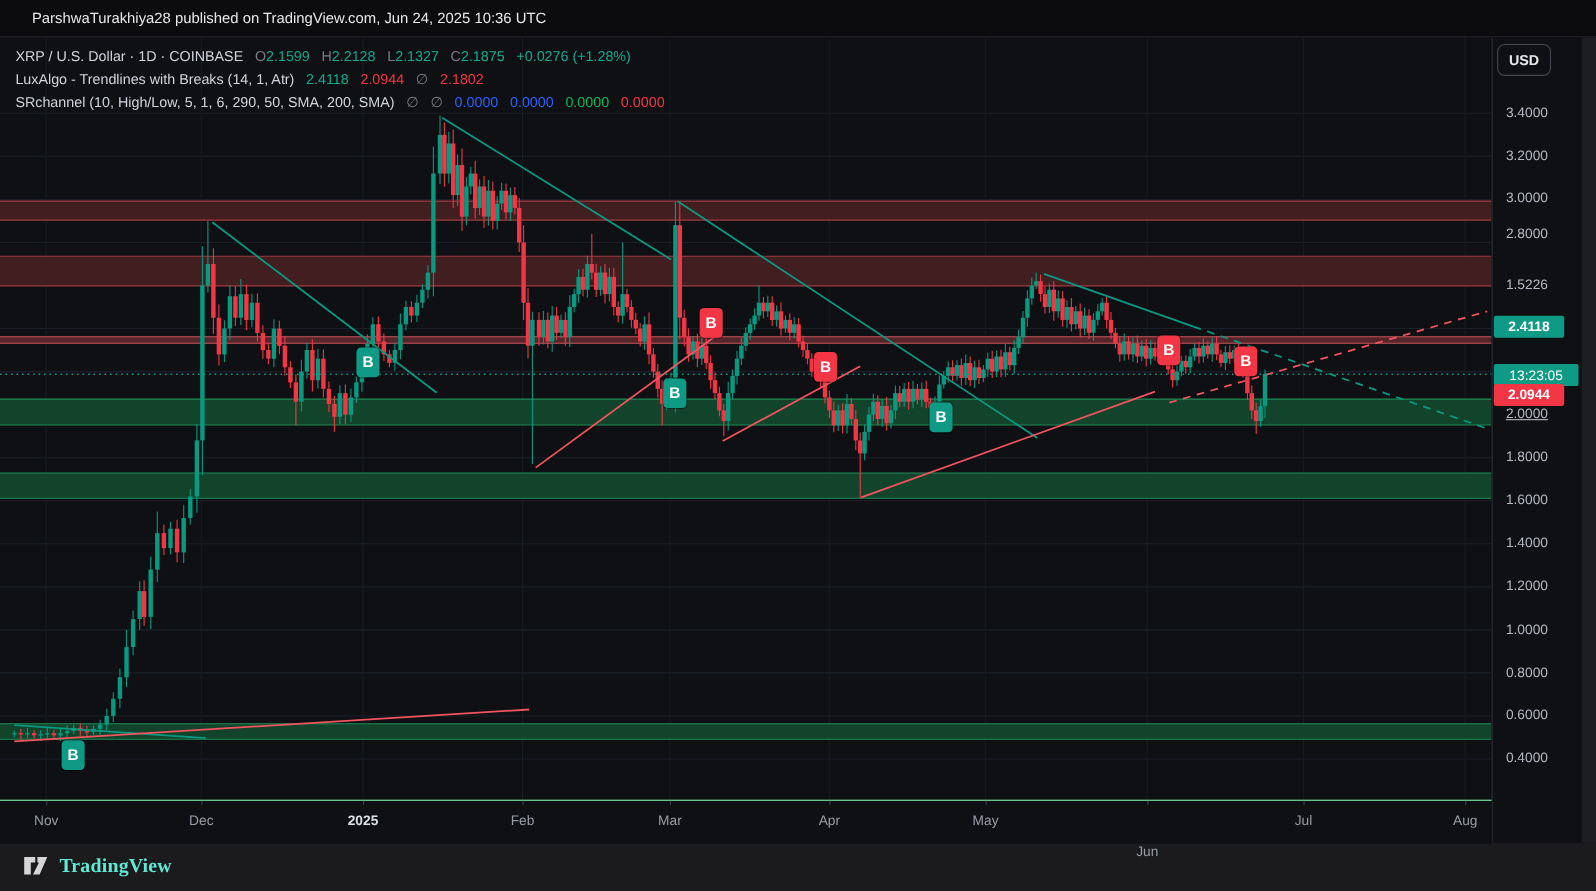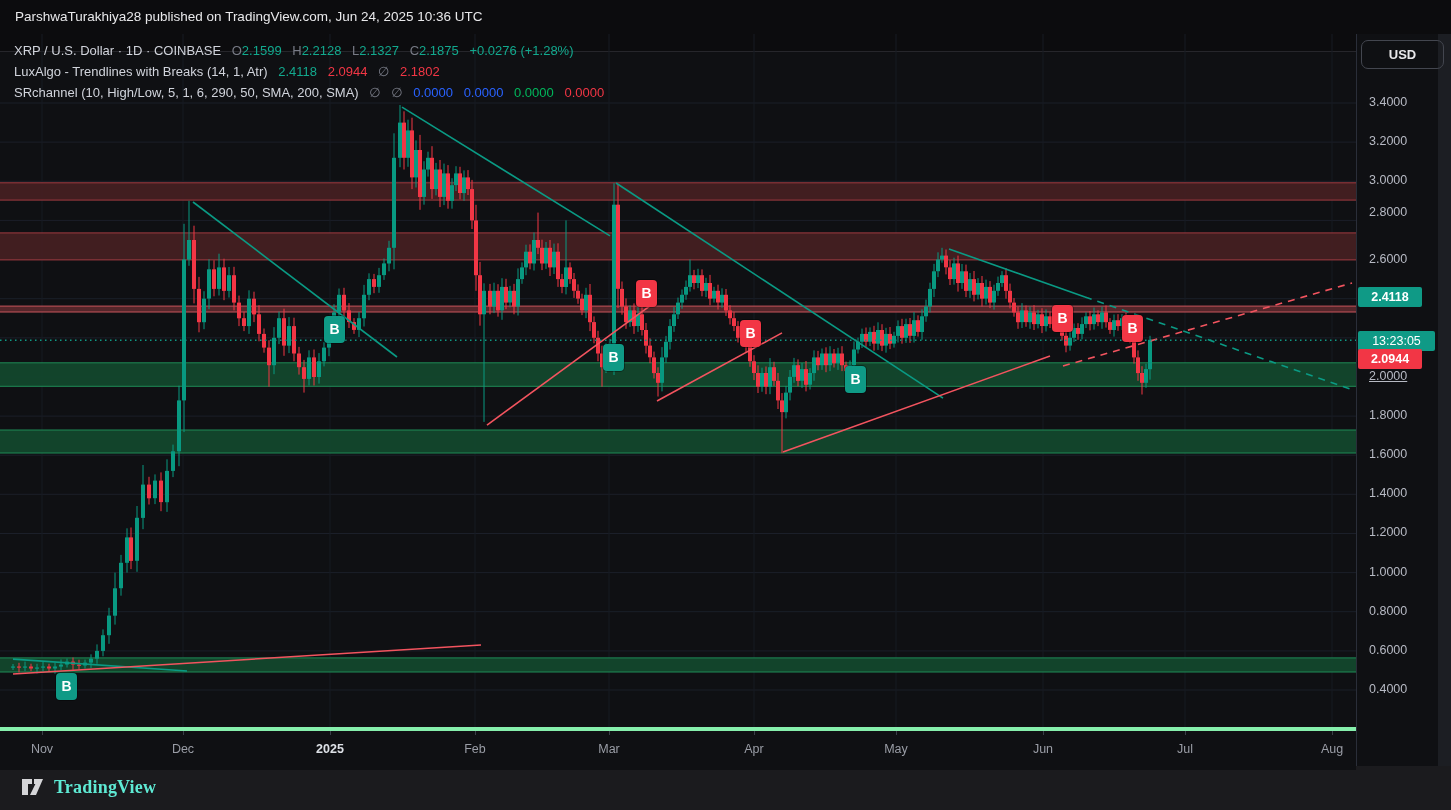--- a/index.html
+++ b/index.html
@@ -1,46 +1,46 @@
 <!DOCTYPE html>
 <html><head>
 <meta charset="utf-8">
 <style>
   html,body{margin:0;padding:0;background:#000;}
   #app{position:relative;width:1451px;height:810px;background:#0f1013;overflow:hidden;
        font-family:"Liberation Sans",sans-serif;-webkit-font-smoothing:antialiased;}
   
-  #hdr{position:absolute;left:0;top:0;width:1451px;height:52px;background:#0c0c0e;
+  #hdr{position:absolute;left:0;top:0;width:1451px;height:34px;background:#0c0c0e;
        border-bottom:1px solid #26262b;color:#e8e8ea;font-size:13.5px;line-height:34px;
-       padding-left:15px;box-sizing:border-box;white-space:nowrap;}
+       padding-left:29px;box-sizing:border-box;white-space:nowrap;}
   
   #plot{position:absolute;left:0;top:34px;}
   
   #legend{position:absolute;left:14px;top:40px;color:#d1d4dc;font-size:13px;z-index:5;}
   #legend .row{height:21px;line-height:21px;white-space:nowrap;cursor:default;}
   #legend .g{color:#787b86;}
   #legend .up{color:#12a98e;}
   #legend .dn{color:#f23645;}
   #legend .bl{color:#2962ff;}
   #legend .gr{color:#00b75c;}
   #legend .sp{display:inline-block;width:7px;}
   
-  #usd{position:absolute;left:1361px;top:40px;width:83px;height:29px;border:1px solid #43464f;
+  #usd{position:absolute;left:1361px;top:40px;width:49px;height:29px;border:1px solid #43464f;
        border-radius:7px;color:#e8e8ea;font-size:13px;font-weight:700;text-align:center;
        line-height:28px;box-sizing:border-box;z-index:6;background:transparent;cursor:pointer;}
   
   #paxis{position:absolute;left:1356px;top:34px;width:95px;height:732px;border-left:1px solid #2a2e39;
          background:#0f1013;z-index:4;}
   #paxis .gutter{position:absolute;left:81px;top:0;width:14px;height:732px;background:#1c1e23;}
   #paxis .plabel{position:absolute;left:12px;color:#b7bac4;font-size:12.5px;}
   .ptag{position:absolute;left:1px;width:64px;height:20px;border-radius:2px;color:#fff;
         font-size:12.5px;font-weight:700;text-align:center;line-height:20px;z-index:5;}
   .ptag.wide{width:77px;font-weight:400;}
   
-  #taxis{position:absolute;left:0;top:727px;width:1356px;height:39px;border-top:4px solid #86efac;
+  #taxis{position:absolute;left:0;top:727px;width:1356px;height:39px;border-top:1px solid #86efac;
          background:#0f1013;z-index:4;}
   #taxis .tlabel{position:absolute;top:11px;transform:translateX(-50%);color:#9a9da6;font-size:12.5px;}
   #taxis .tlabel.yr{color:#dde0e6;font-weight:700;}
   #taxis .tick{position:absolute;top:0;width:1px;height:4px;background:#3a3e48;}
   
   #brand{position:absolute;left:0;top:766px;width:1451px;height:44px;background:#1b1b1e;}
   #brand .wrap{position:absolute;left:21px;top:10px;display:flex;align-items:center;gap:9px;}
   #brand .word{color:#5eead4;font-size:18px;font-weight:700;font-family:"Liberation Serif",serif;letter-spacing:.2px;}
   
   .bbadge{position:absolute;width:21px;height:27px;border-radius:4px;color:#fff;font-size:14px;
@@ -676,21 +676,21 @@
       <div class="bbadge dn" style="left: 1052px; top: 305.038px;">B</div>
       <div class="bbadge dn" style="left: 1122px; top: 315.017px;">B</div>
     </div>
 
   <div id="paxis">
       <div class="gutter"></div>
       <div class="plabel" style="top: 61px;">3.4000</div>
       <div class="plabel" style="top: 100.133px;">3.2000</div>
       <div class="plabel" style="top: 139.267px;">3.0000</div>
       <div class="plabel" style="top: 171px;">2.8000</div>
-      <div class="plabel" style="top: 217.533px;">2.6000</div>
+      <div class="plabel" style="top: 217.533px;">1.5226</div>
       <div class="plabel" style="top: 334.933px; text-decoration: underline;">2.0000</div>
       <div class="plabel" style="top: 374.067px;">1.8000</div>
       <div class="plabel" style="top: 413.2px;">1.6000</div>
       <div class="plabel" style="top: 452.333px;">1.4000</div>
       <div class="plabel" style="top: 491.467px;">1.2000</div>
       <div class="plabel" style="top: 530.6px;">1.0000</div>
       <div class="plabel" style="top: 569.733px;">0.8000</div>
       <div class="plabel" style="top: 608.867px;">0.6000</div>
       <div class="plabel" style="top: 648px;">0.4000</div>
       <div class="ptag" style="background: rgb(15, 154, 134); top: 253.358px;">2.4118</div>
@@ -707,21 +707,21 @@
       <div class="tlabel yr" style="left: 330px;">2025</div>
       <div class="tick" style="left: 475px;"></div>
       <div class="tlabel" style="left: 475px;">Feb</div>
       <div class="tick" style="left: 609px;"></div>
       <div class="tlabel" style="left: 609px;">Mar</div>
       <div class="tick" style="left: 754px;"></div>
       <div class="tlabel" style="left: 754px;">Apr</div>
       <div class="tick" style="left: 896px;"></div>
       <div class="tlabel" style="left: 896px;">May</div>
       <div class="tick" style="left: 1043px;"></div>
-      <div class="tlabel" style="left: 1043px;">Jun</div>
+      <div class="tlabel" style="left: 1043px; margin-top: 28px;">Jun</div>
       <div class="tick" style="left: 1185px;"></div>
       <div class="tlabel" style="left: 1185px;">Jul</div>
       <div class="tick" style="left: 1332px;"></div>
       <div class="tlabel" style="left: 1332px;">Aug</div>
     </div>
 
   <div id="brand">
     <div class="wrap">
       <svg width="24" height="22" viewBox="0 0 24 22">
         <path d="M1 3 h10 v5 h-4 v11 h-6 z" fill="#d5d5d8"></path>

